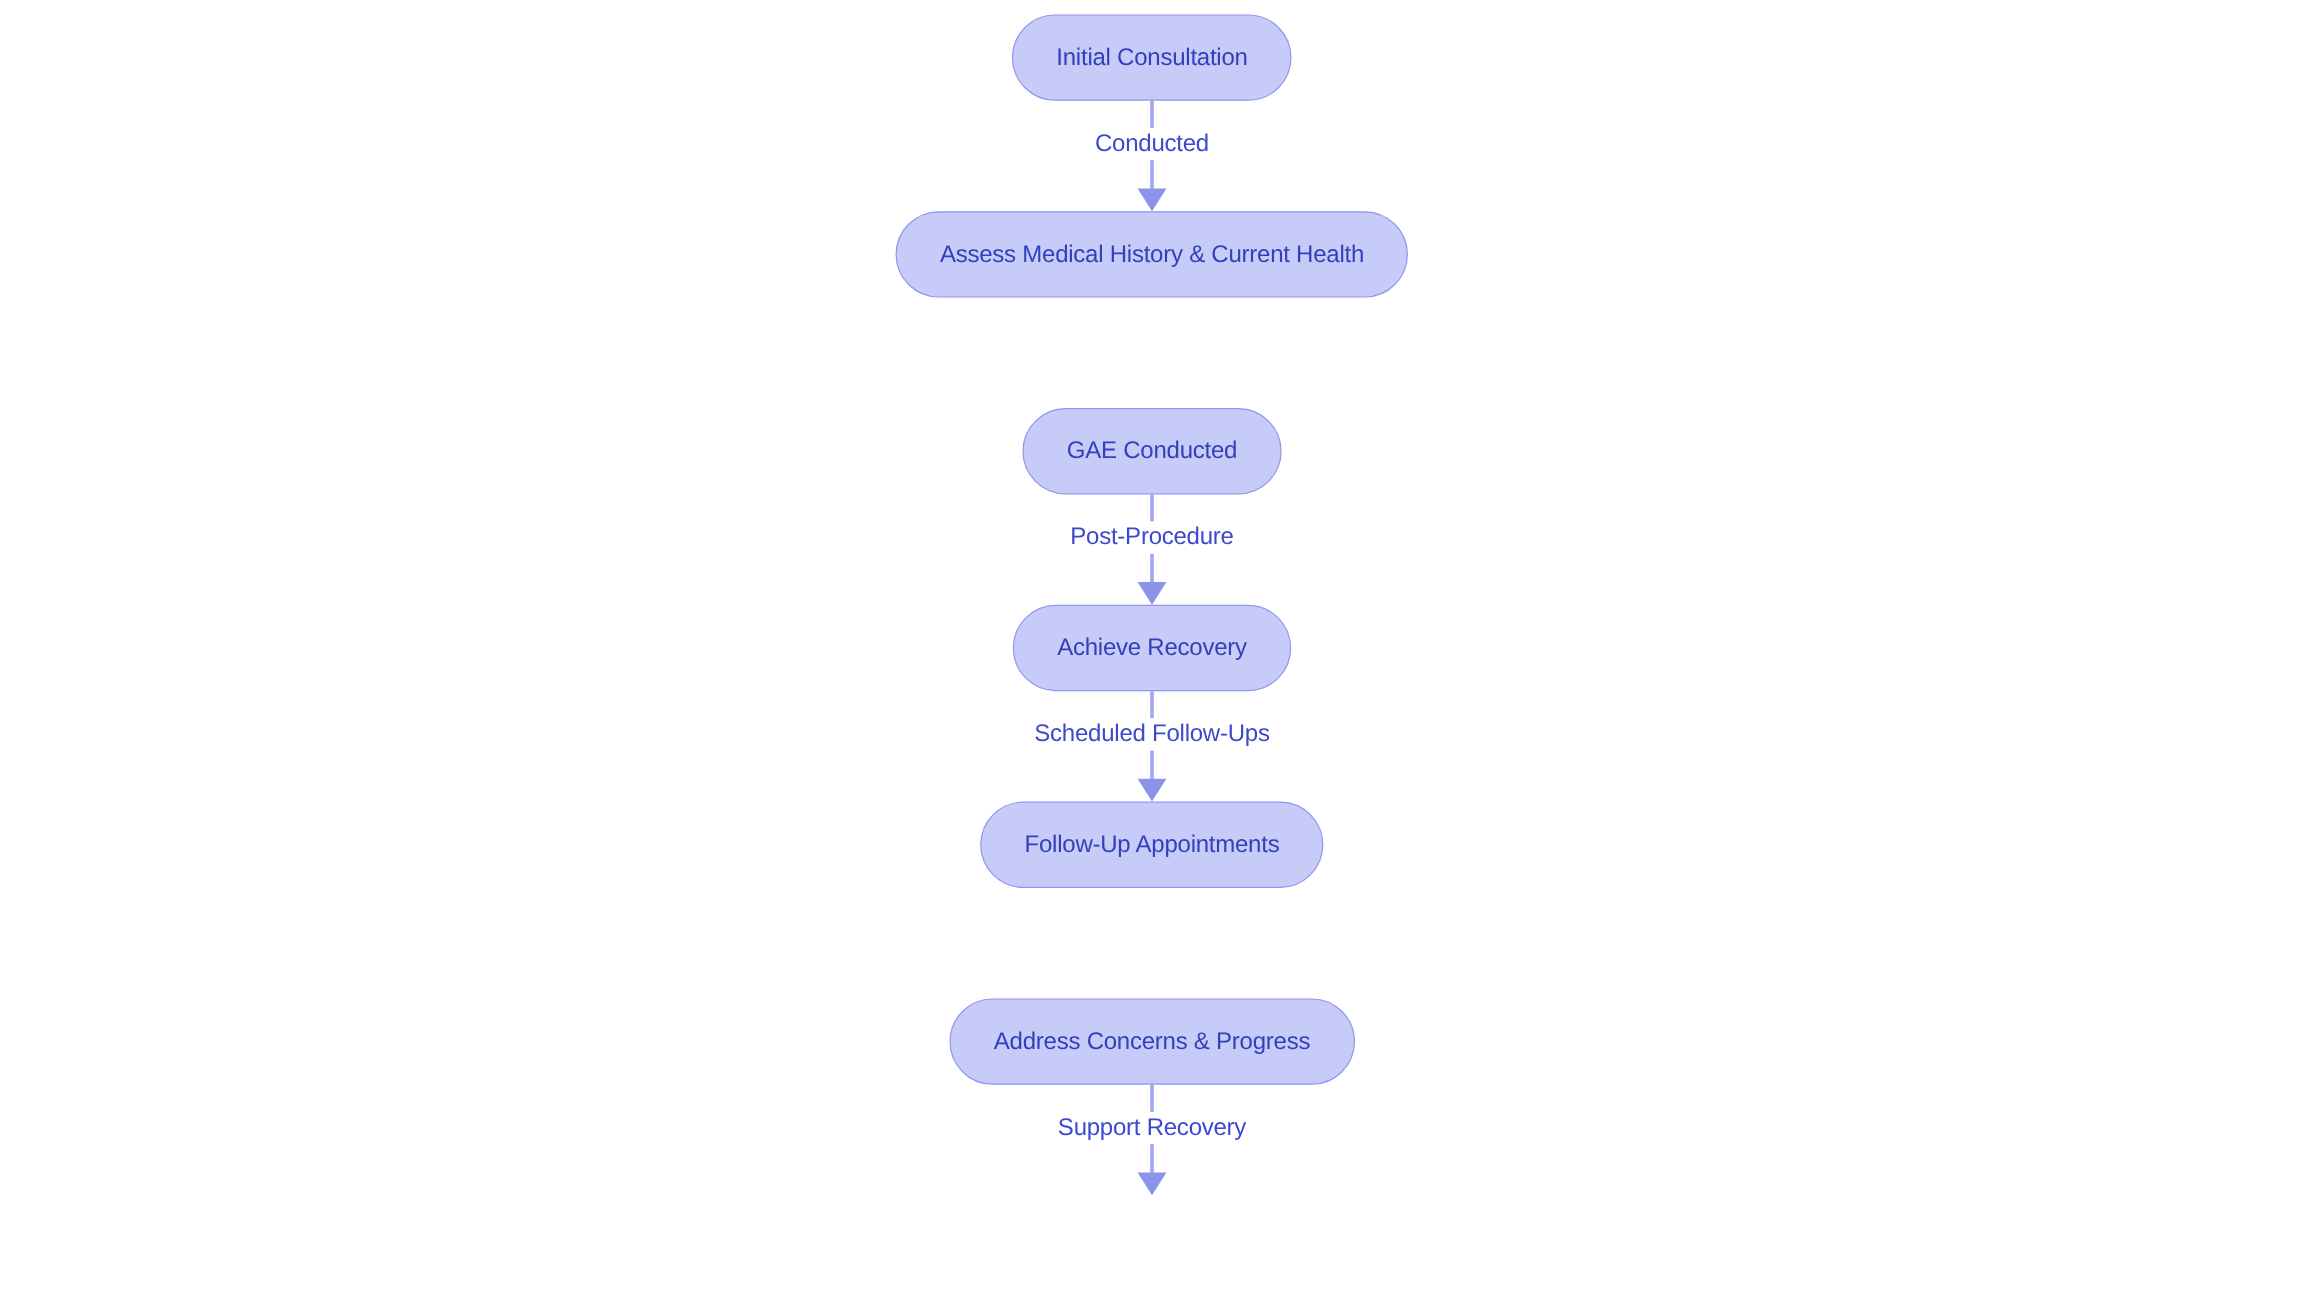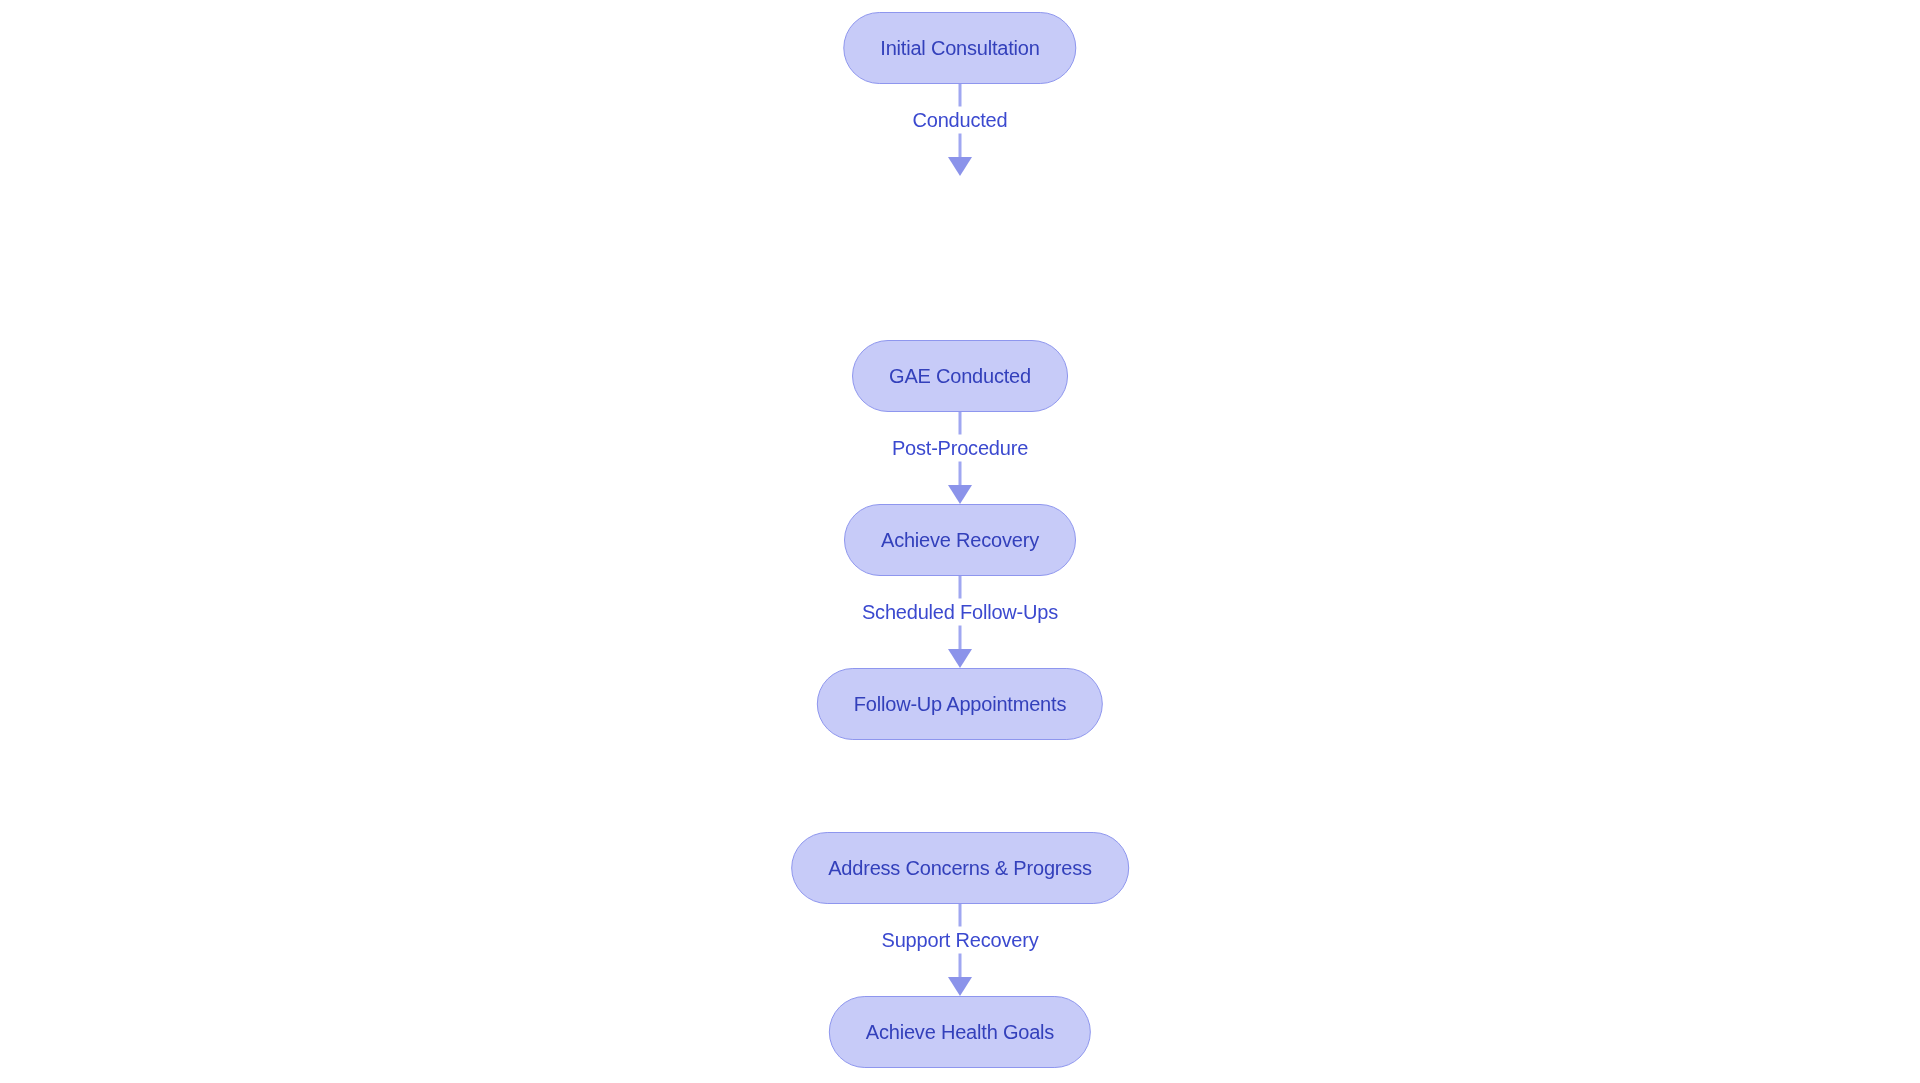--- a/index.html
+++ b/index.html
@@ -90,20 +90,23 @@
   <div class="node" style="top:12px">
     <span class="node-label">Initial Consultation</span>
   </div>
 
   <div class="connector" style="top:84px">
     <div class="connector-line"></div>
     <div class="arrowhead"></div>
     <span class="edge-label">Conducted</span>
   </div>
 
+  <div class="node" style="top:176px">
+    <span class="node-label">Assess Medical History &amp; Current Health</span>
+  </div>
 
 
   <div class="node" style="top:340px">
     <span class="node-label">GAE Conducted</span>
   </div>
 
   <div class="connector" style="top:412px">
     <div class="connector-line"></div>
     <div class="arrowhead"></div>
     <span class="edge-label">Post-Procedure</span>
@@ -127,17 +130,14 @@
   <div class="node" style="top:832px">
     <span class="node-label">Address Concerns &amp; Progress</span>
   </div>
 
   <div class="connector" style="top:904px">
     <div class="connector-line"></div>
     <div class="arrowhead"></div>
     <span class="edge-label">Support Recovery</span>
   </div>
 
-  <div class="node" style="top:996px">
-    <span class="node-label">Achieve Health Goals</span>
-  </div>
 
 </div>
 
 </body></html>

